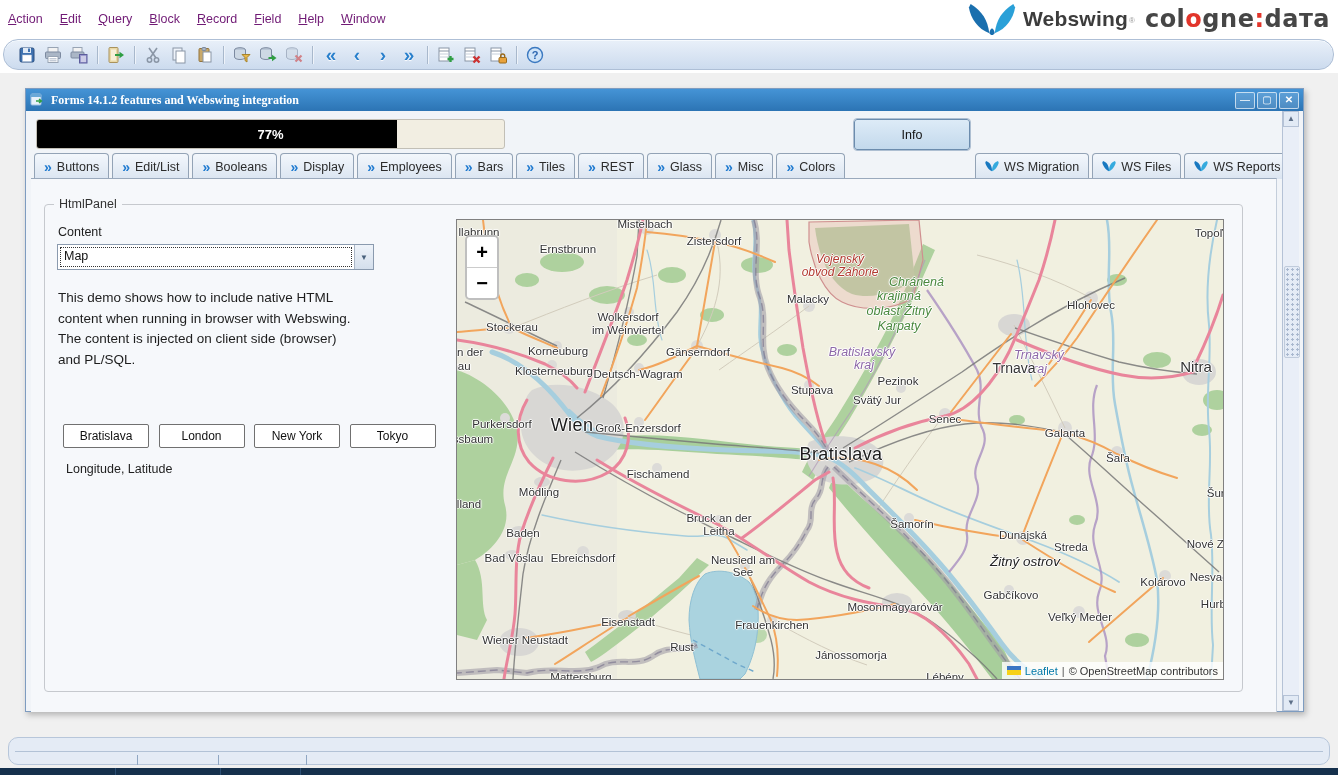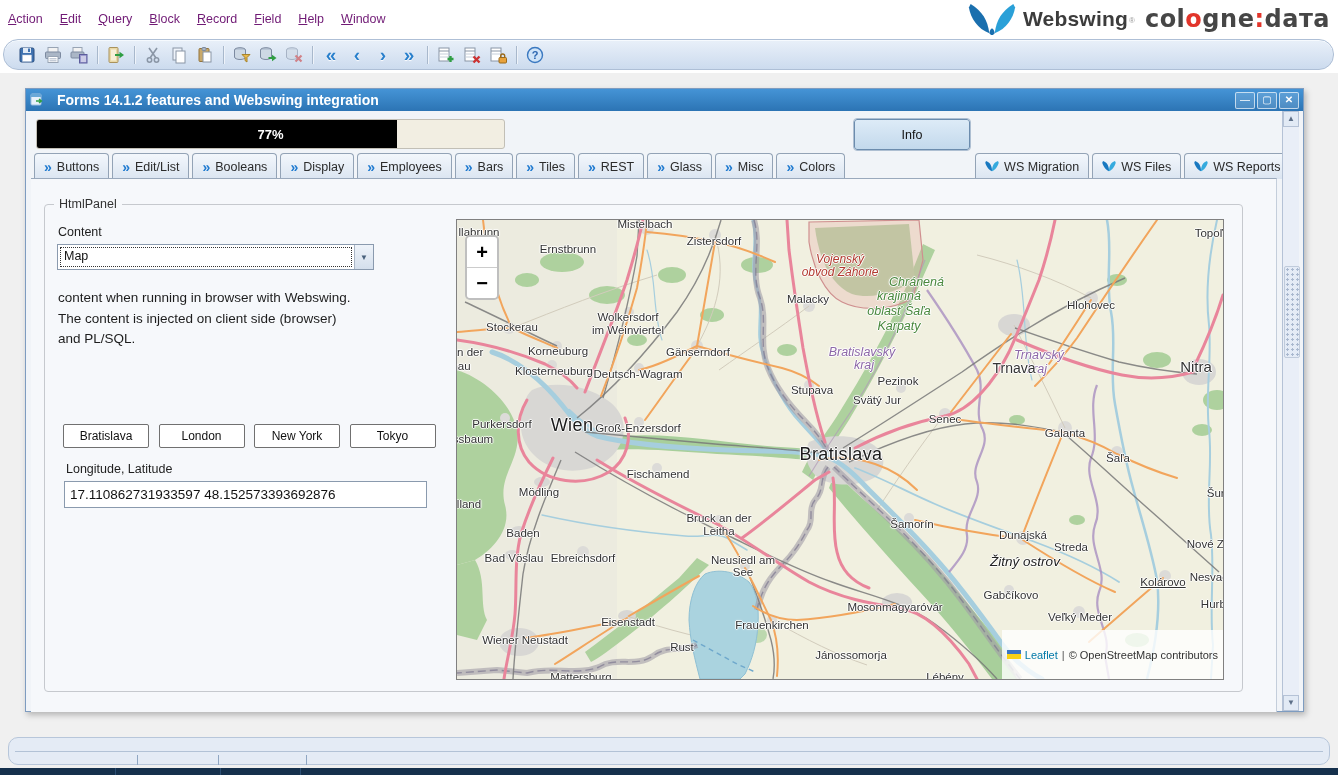--- a/index.html
+++ b/index.html
@@ -22,21 +22,21 @@
   .tb-btn{width:26px;height:24px;display:flex;align-items:center;justify-content:center;cursor:pointer;}
   .tb-sep{width:1px;height:18px;background:#a8b8cc;margin:0 5px;box-shadow:1px 0 0 #eef3fa;}
   .nav-ico{font-size:19px;font-weight:bold;color:#2a80cc;line-height:18px;text-shadow:0 1px 1px #fff;}
   
   .desktop{position:absolute;left:0;top:73px;width:1338px;height:702px;background:#f0f0f0;}
   
   .win{position:absolute;left:25px;top:88px;width:1279px;height:624px;background:#f1f4f8;
        border:1px solid #7e9cc0;box-shadow:2px 3px 6px rgba(0,0,0,.25);box-sizing:border-box;}
   .win-title{position:absolute;left:0;top:0;right:0;height:22px;background:linear-gradient(#4594d6,#2c74b4);
              display:flex;align-items:center;padding:0 4px;box-sizing:border-box;}
-  .win-title-text{color:#fff;font-size:14px;font-weight:bold;margin-left:13px;}
+  .win-title-text{color:#fff;font-size:12px;font-weight:bold;margin-left:7px;font-family:Liberation Serif, serif;}
   .win-ctls{margin-left:auto;display:flex;gap:2px;}
   .win-ctl{width:18px;height:15px;border:1px solid rgba(255,255,255,.65);border-radius:2px;
            background:rgba(255,255,255,.15);color:#fff;font-size:10px;line-height:13px;text-align:center;cursor:pointer;}
   .win-ctl.close{font-weight:bold;}
   
   .progress{position:absolute;left:10px;top:30px;width:467px;height:28px;border:1px solid #c2bfb6;
             border-radius:3px;background:#f2eee2;overflow:hidden;}
   .progress-fill{position:absolute;left:0;top:0;bottom:0;background:#000;}
   .progress-label{position:absolute;left:0;top:0;width:100%;height:100%;display:flex;align-items:center;
                   justify-content:center;color:#fff;font-size:13px;font-weight:bold;}
@@ -89,21 +89,21 @@
   .ml.red{color:#b23a30;font-style:italic;font-size:12px;}
   .ml.green{color:#49883d;font-style:italic;font-size:12.5px;}
   .ml.purple{color:#8d68a8;font-style:italic;font-size:12.5px;}
   .ml.ital{color:#222;font-style:italic;font-size:13.5px;}
   .zoomctl{position:absolute;left:8px;top:15px;width:30px;border:2px solid rgba(0,0,0,.25);border-radius:5px;background:#fff;}
   .zbtn{width:30px;height:30px;background:#fff;color:#000;font-size:20px;font-weight:bold;display:flex;
         align-items:center;justify-content:center;cursor:pointer;}
   .zbtn:first-child{border-bottom:1px solid #ccc;border-radius:4px 4px 0 0;}
   .zbtn:last-child{border-radius:0 0 4px 4px;}
   .attribution{position:absolute;right:0;bottom:0;height:17px;background:rgba(255,255,255,.8);font-size:11px;
-               color:#333;display:flex;align-items:center;padding:16px 5px;}
+               color:#333;display:flex;align-items:center;padding:0 5px;}
   .flag{width:14px;height:9px;display:inline-block;margin-right:4px;background:linear-gradient(#3a75c4 50%,#f7d117 50%);}
   .leaflet-link{color:#0078a8;text-decoration:none;cursor:pointer;}
   .attr-sep{margin:0 4px;color:#555;}
   
   .status-bar{position:absolute;left:8px;top:737px;width:1322px;height:28px;background:#e4ebf5;
               border:1px solid #b7c6da;border-radius:10px;box-sizing:border-box;}
   .status-divider{position:absolute;left:6px;right:6px;top:13px;height:1px;background:#b2c2d6;}
   .status-sep{position:absolute;top:17px;width:1px;height:10px;background:#8fa6c2;}
   
   .bottom-strip{position:absolute;left:0;top:768px;width:1338px;height:7px;background:#15304c;}
@@ -368,34 +368,34 @@
     <span class="fieldset-label">HtmlPanel</span>
   </div>
 
   <span class="lbl" style="left:32px;top:136px;">Content</span>
   <div class="combo">
     <div class="combo-value">Map</div>
     <div class="combo-arrow">▼</div>
   </div>
 
   <div class="desc" id="desc">
+      <div>This demo shows how to include native HTML</div>
       <div>content when running in browser with Webswing.</div>
       <div>The content is injected on client side (browser)</div>
       <div>and PL/SQL.</div>
     </div>
 
   <div class="city-btns" id="citybtns">
       <div class="city-btn">Bratislava</div>
       <div class="city-btn">London</div>
       <div class="city-btn">New York</div>
       <div class="city-btn">Tokyo</div>
     </div>
 
   <span class="lbl" style="left:40px;top:373px;">Longitude, Latitude</span>
-  <input class="coords-input" value="17.110862731933597 48.152573393692876" style="">
 
   <div class="map">
     <svg class="basemap" width="766" height="459" viewBox="0 0 766 459">
       <rect width="766" height="459" fill="#f1f0e0"></rect>
       <rect x="0" y="0" width="160" height="459" fill="#ecebdf"></rect>
       <g fill="#aed19e" stroke="none">
         <path d="M0,150 C30,160 55,185 60,210 C65,240 40,255 48,285 C55,310 35,330 18,340 L0,345 Z"></path>
         <path d="M0,345 L18,340 C30,360 22,385 30,400 L20,420 L0,415 Z"></path>
         <path d="M345,252 C355,230 372,210 385,188 C405,156 425,120 440,88 C450,66 458,44 466,24 L478,30 C468,52 458,76 446,100 C430,133 410,170 392,200 C378,222 366,240 356,260 Z"></path>
         <path d="M358,8 L452,4 L458,60 C440,72 415,80 395,74 C375,66 362,40 358,8 Z" fill="#b6d2a4"></path>
@@ -566,21 +566,21 @@
         <div class="ml " style="left: 97px; top: 151px;">Klosterneuburg</div>
         <div class="ml " style="left: 181px; top: 154px;">Deutsch-Wagram</div>
         <div class="ml " style="left: 241px; top: 132px;">Gänserndorf</div>
         <div class="ml " style="left: 10px; top: 132px;">an der</div>
         <div class="ml " style="left: 4px; top: 146px;">nau</div>
         <div class="ml " style="left: 351px; top: 79px;">Malacky</div>
         <div class="ml red" style="left: 383px; top: 39px;">Vojenský</div>
         <div class="ml red" style="left: 383px; top: 52px;">obvod Záhorie</div>
         <div class="ml green" style="left: 442px; top: 62px; padding-left: 35px;">Chránená</div>
         <div class="ml green" style="left: 442px; top: 76px;">krajinná</div>
-        <div class="ml green" style="left: 442px; top: 91px;">oblasť Šaľa</div>
+        <div class="ml green" style="left: 442px; top: 91px;">oblasť Žitný</div>
         <div class="ml green" style="left: 442px; top: 106px;">Karpaty</div>
         <div class="ml purple" style="left: 405px; top: 132px;">Bratislavský</div>
         <div class="ml purple" style="left: 407px; top: 145px;">kraj</div>
         <div class="ml purple" style="left: 582px; top: 135px;">Trnavský</div>
         <div class="ml purple" style="left: 580px; top: 149px;">kraj</div>
         <div class="ml " style="left: 355px; top: 170px;">Stupava</div>
         <div class="ml " style="left: 420px; top: 180px;">Svätý Jur</div>
         <div class="ml " style="left: 441px; top: 161px;">Pezinok</div>
         <div class="ml " style="left: 488px; top: 199px;">Senec</div>
         <div class="ml " style="left: 557px; top: 112px; font-size: 14px; margin-top: 36px;">Trnava</div>
@@ -612,21 +612,21 @@
         <div class="ml " style="left: 315px; top: 405px;">Frauenkirchen</div>
         <div class="ml " style="left: 438px; top: 387px;">Mosonmagyaróvár</div>
         <div class="ml " style="left: 394px; top: 435px;">Jánossomorja</div>
         <div class="ml " style="left: 488px; top: 457px;">Lébény</div>
         <div class="ml " style="left: 455px; top: 304px;">Šamorín</div>
         <div class="ml " style="left: 566px; top: 315px;">Dunajská</div>
         <div class="ml " style="left: 566px; top: 327px; margin-left: 48px;">Streda</div>
         <div class="ml ital" style="left: 568px; top: 341px;">Žitný ostrov</div>
         <div class="ml " style="left: 554px; top: 375px;">Gabčíkovo</div>
         <div class="ml " style="left: 623px; top: 397px;">Veľký Meder</div>
-        <div class="ml " style="left: 706px; top: 362px; text-decoration: underline;">Kolárovo</div>
+        <div class="ml " style="left: 706px; top: 362px;">Kolárovo</div>
         <div class="ml " style="left: 755px; top: 357px;">Nesvady</div>
         <div class="ml " style="left: 762px; top: 324px;">Nové Zámky</div>
         <div class="ml " style="left: 772px; top: 384px;">Hurbanovo</div>
       </div>
     <div class="zoomctl">
       <div class="zbtn">+</div>
       <div class="zbtn">−</div>
     </div>
     <div class="attribution">
       <span class="flag"></span>

